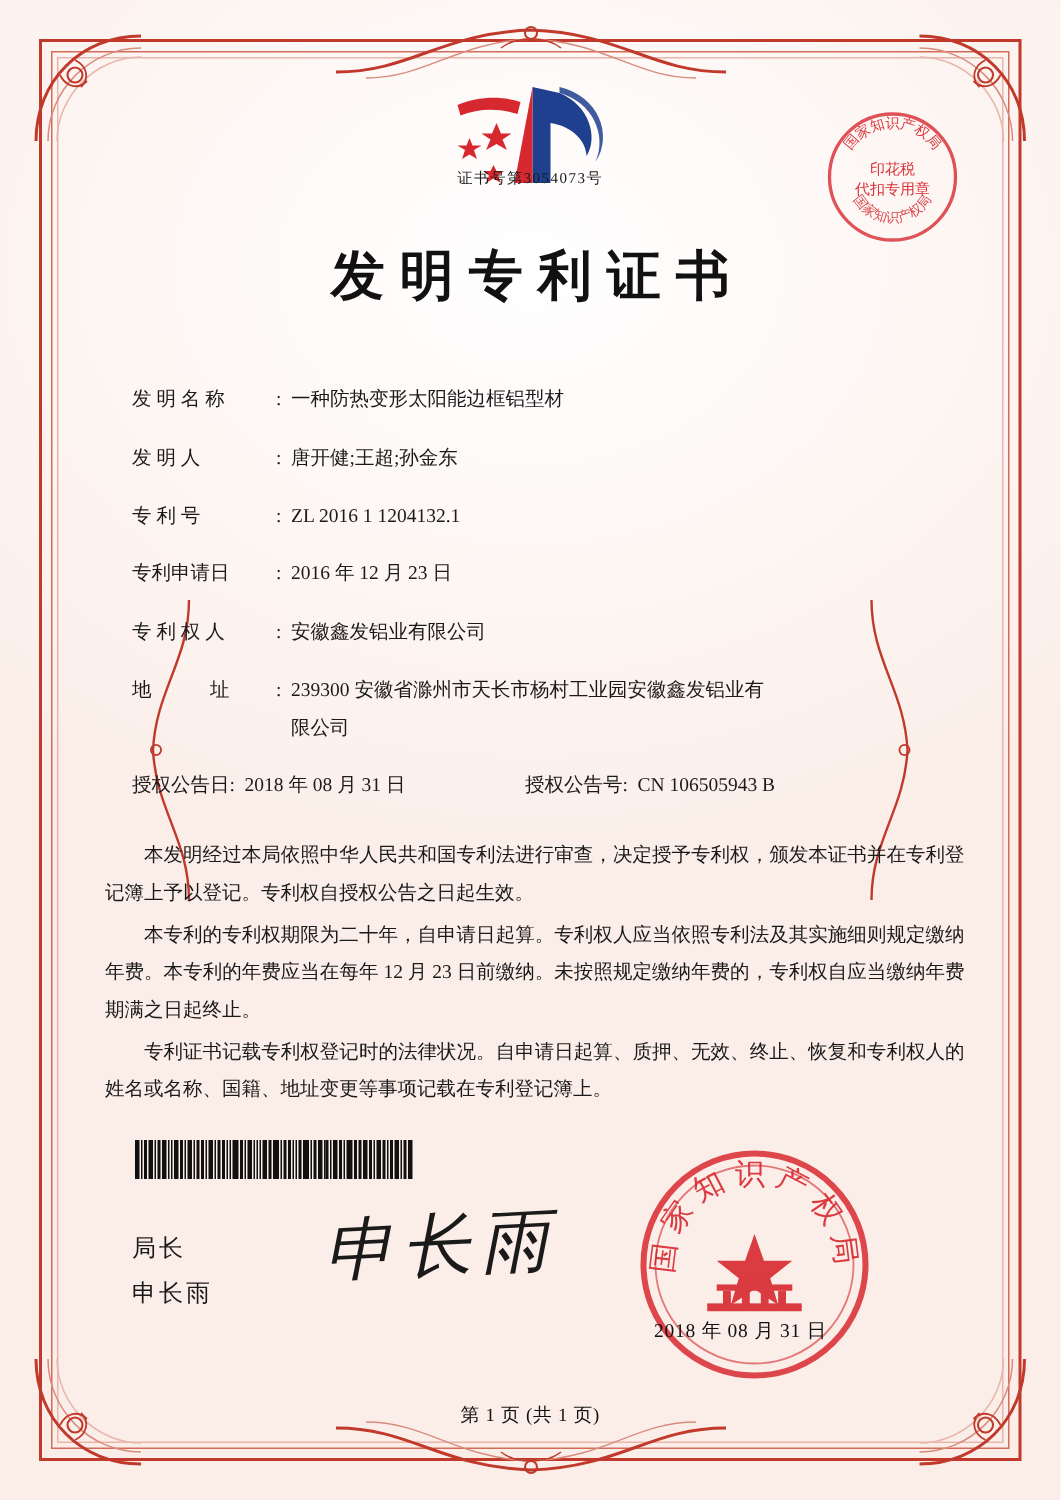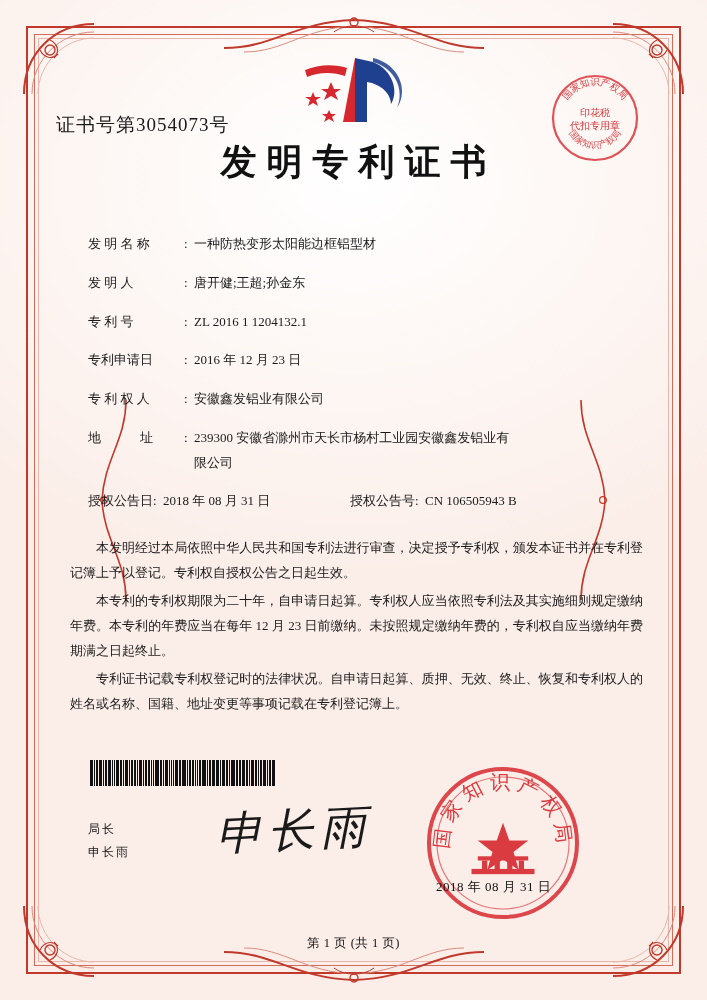--- a/index.html
+++ b/index.html
@@ -83,42 +83,44 @@
     width: 200px; height: 36px;
   }
 
   
   .content {
     position: absolute;
     left: 56px; right: 56px; top: 52px;
   }
 
   .cert-no {
-    font-size: 19px;
+    font-size: 10px;
     letter-spacing: 1px;
     margin-top: 60px;
     color: #1a1a1a;
     font-family: "Liberation Serif", serif;
+    text-align: center;
   }
 
   .logo {
     position: absolute;
     left: 50%;
     transform: translateX(-50%);
     top: 48px;
     width: 170px;
     height: 84px;
   }
 
   .title {
     text-align: center;
     font-size: 36px;
     letter-spacing: 10px;
     font-weight: bold;
     color: #111;
+    margin-top: 34px;
     font-family: "Liberation Serif", "DejaVu Serif", serif;
     text-indent: 10px;
   }
 
   .fields {
     margin-top: 46px;
     padding-left: 32px;
     padding-right: 10px;
     font-size: 13px;
     line-height: 1.75;
@@ -183,21 +185,21 @@
     height: 26px;
     align-items: stretch;
   }
   .barcode .b { background: #111; margin-right: 1px; }
 
   
   .sig-block {
     position: absolute;
     left: 88px;
     top: 818px;
-    font-size: 12px;
+    font-size: 16px;
     line-height: 1.9;
     letter-spacing: 2px;
   }
   .sig-hand {
     position: absolute;
     left: 216px;
     top: 800px;
     font-size: 46px;
     font-family: "Liberation Serif", "DejaVu Serif", serif;
     font-style: italic;

